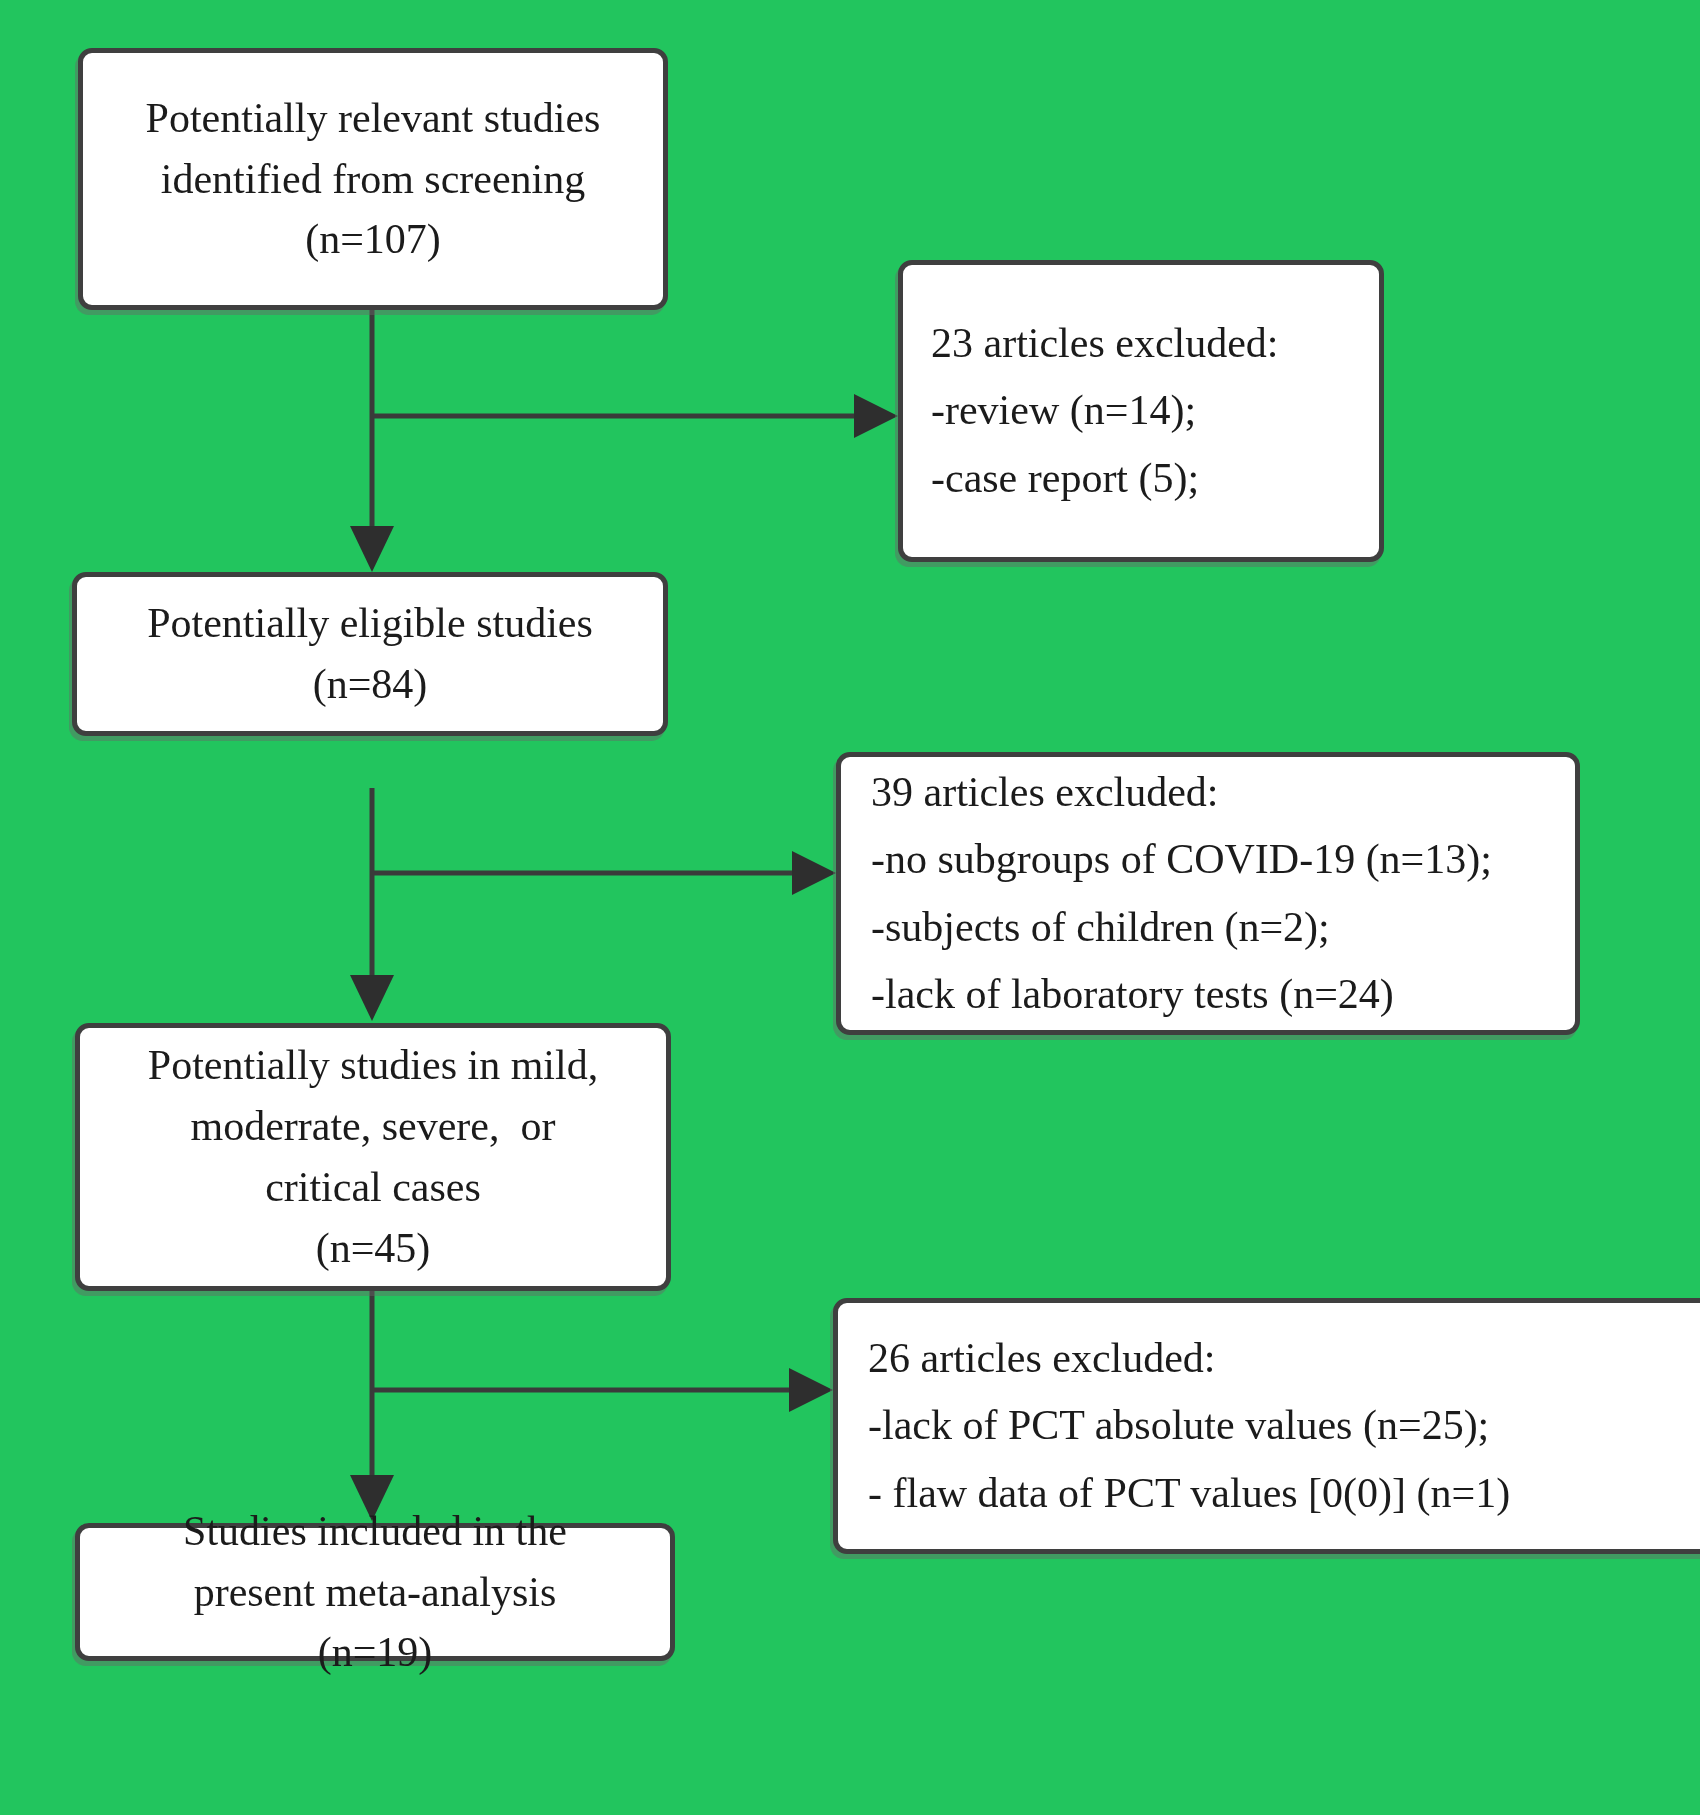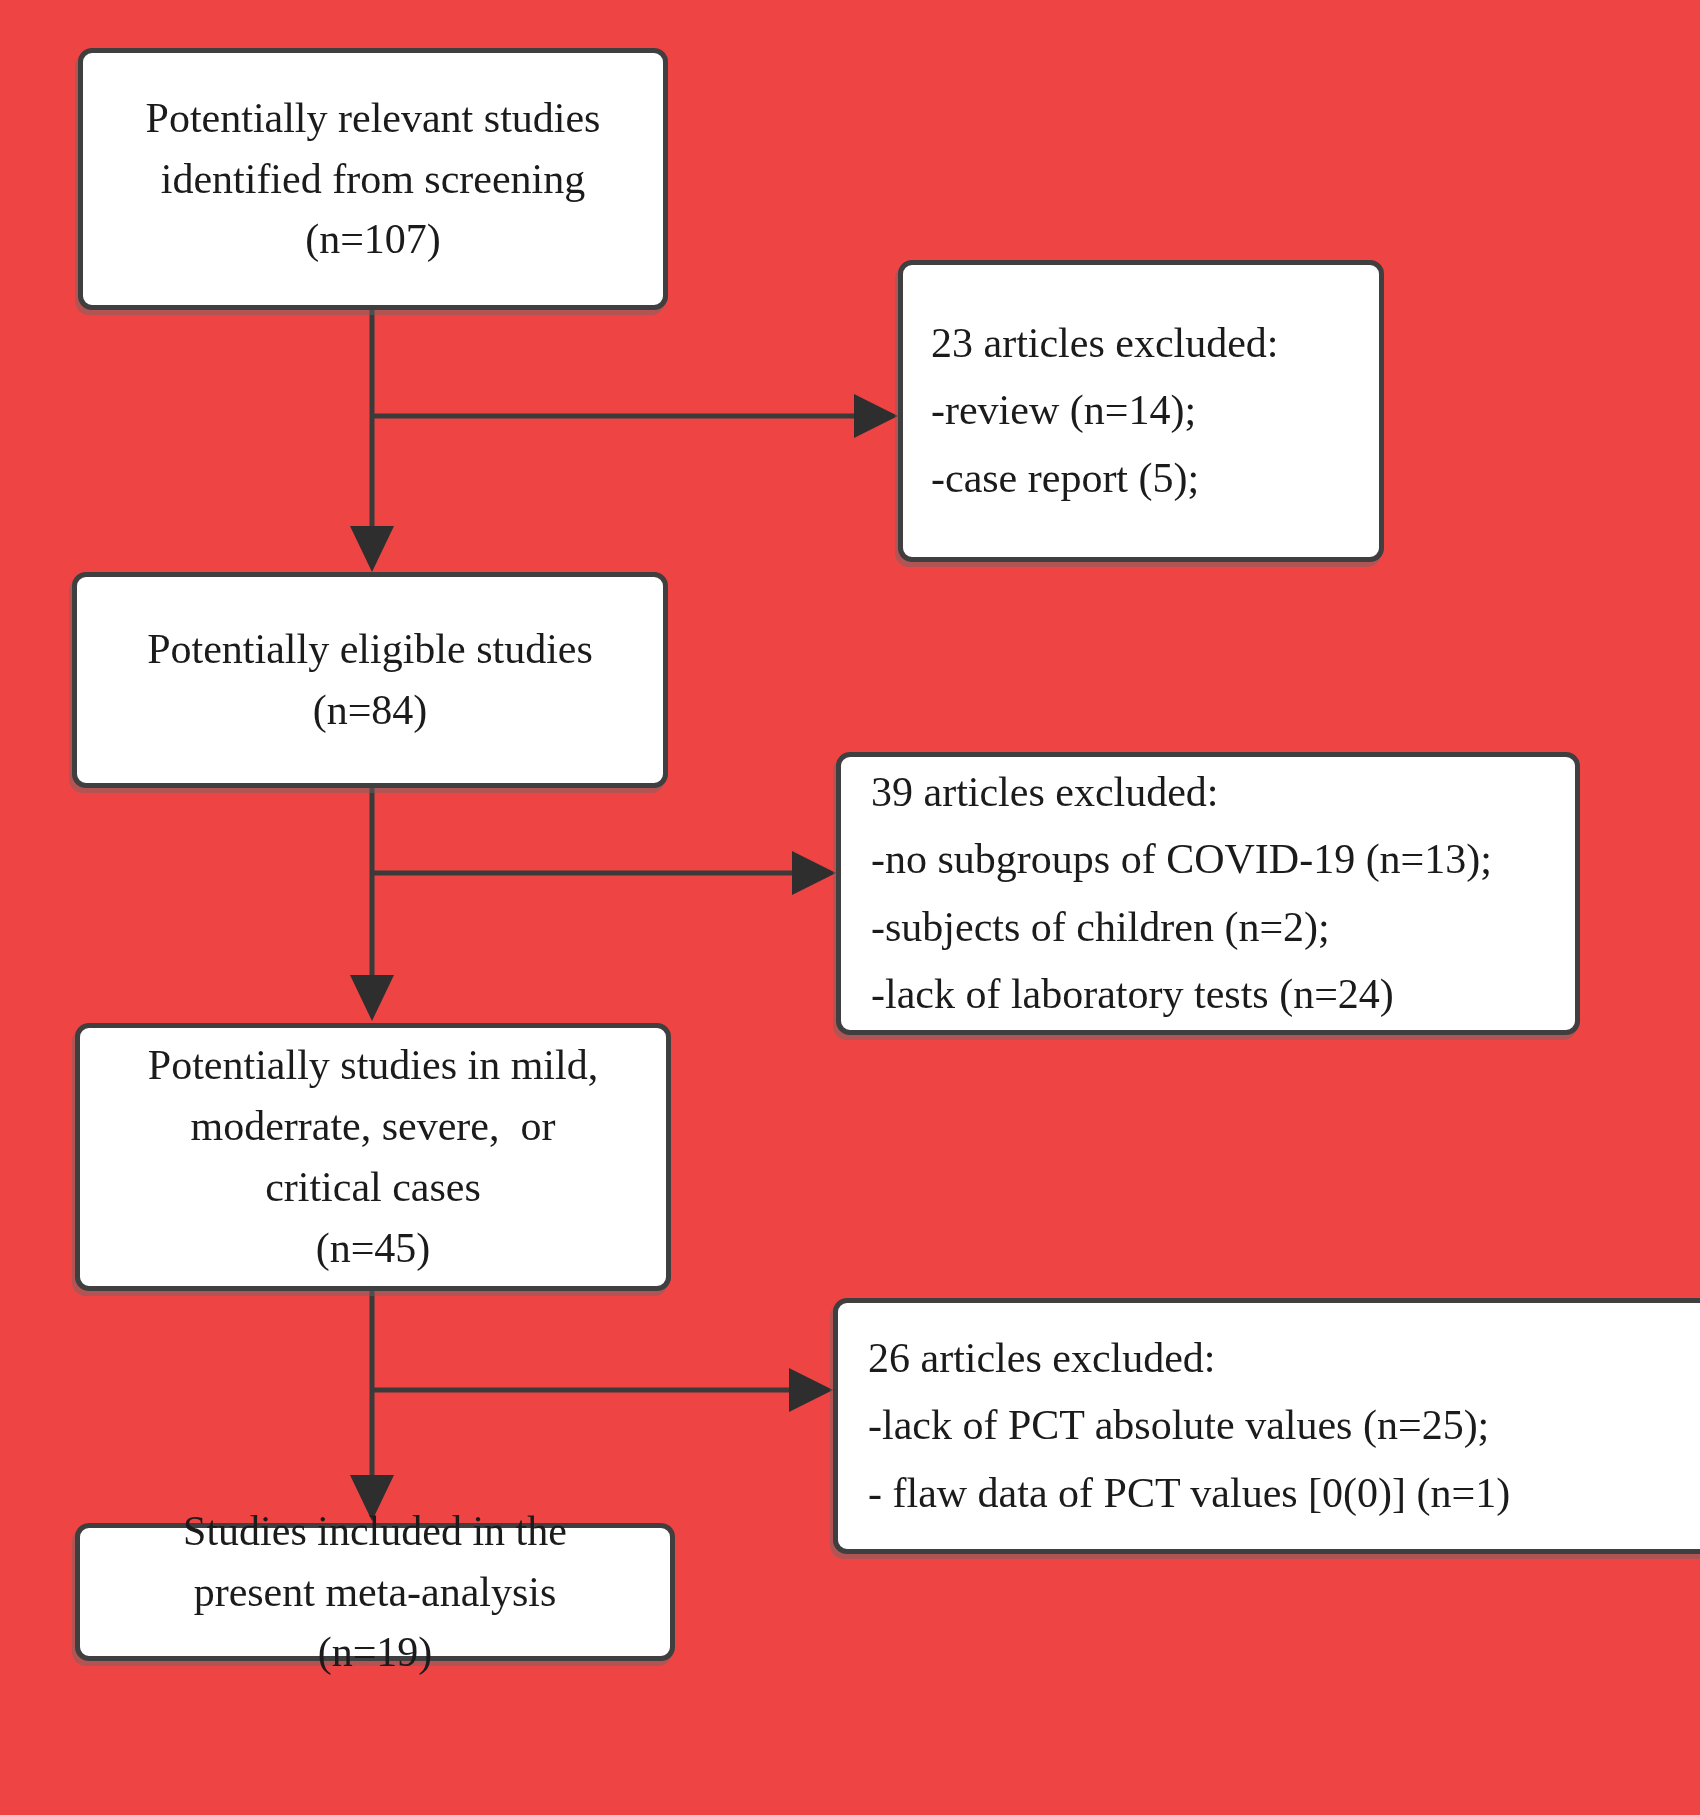--- a/index.html
+++ b/index.html
@@ -4,21 +4,21 @@
 <style>
   html, body {
     margin: 0;
     padding: 0;
     background: #ffffff;
   }
   .canvas {
     position: relative;
     width: 1700px;
     height: 1815px;
-    background: #ef4444;
+    background: #22c55e;
     overflow: hidden;
     font-family: "Liberation Serif", serif;
   }
   .connectors {
     position: absolute;
     left: 0;
     top: 0;
     width: 1700px;
     height: 1815px;
   }
@@ -47,21 +47,21 @@
     line-height: 1.45;
     color: #1b1b1b;
     white-space: pre;
   }
   .excl .line {
     line-height: 1.6;
   }
   
   #box-screening { left: 78px;  top: 48px;   width: 590px; height: 262px; }
   #box-excl-1    { left: 898px; top: 260px;  width: 486px; height: 302px; padding-left: 28px; }
-  #box-eligible  { left: 72px;  top: 572px;  width: 596px; height: 216px; }
+  #box-eligible  { left: 72px;  top: 572px;  width: 596px; height: 164px; }
   #box-excl-2    { left: 836px; top: 740px;  width: 744px; height: 283px; margin-top: 12px; }
   #box-severity  { left: 75px;  top: 1023px; width: 596px; height: 268px; }
   #box-excl-3    { left: 833px; top: 1298px; width: 890px; height: 256px; }
   #box-included  { left: 75px;  top: 1523px; width: 600px; height: 138px; }
 
   .connectors line {
     stroke: #3a3a3a;
     stroke-width: 5;
   }
   .connectors polygon {

